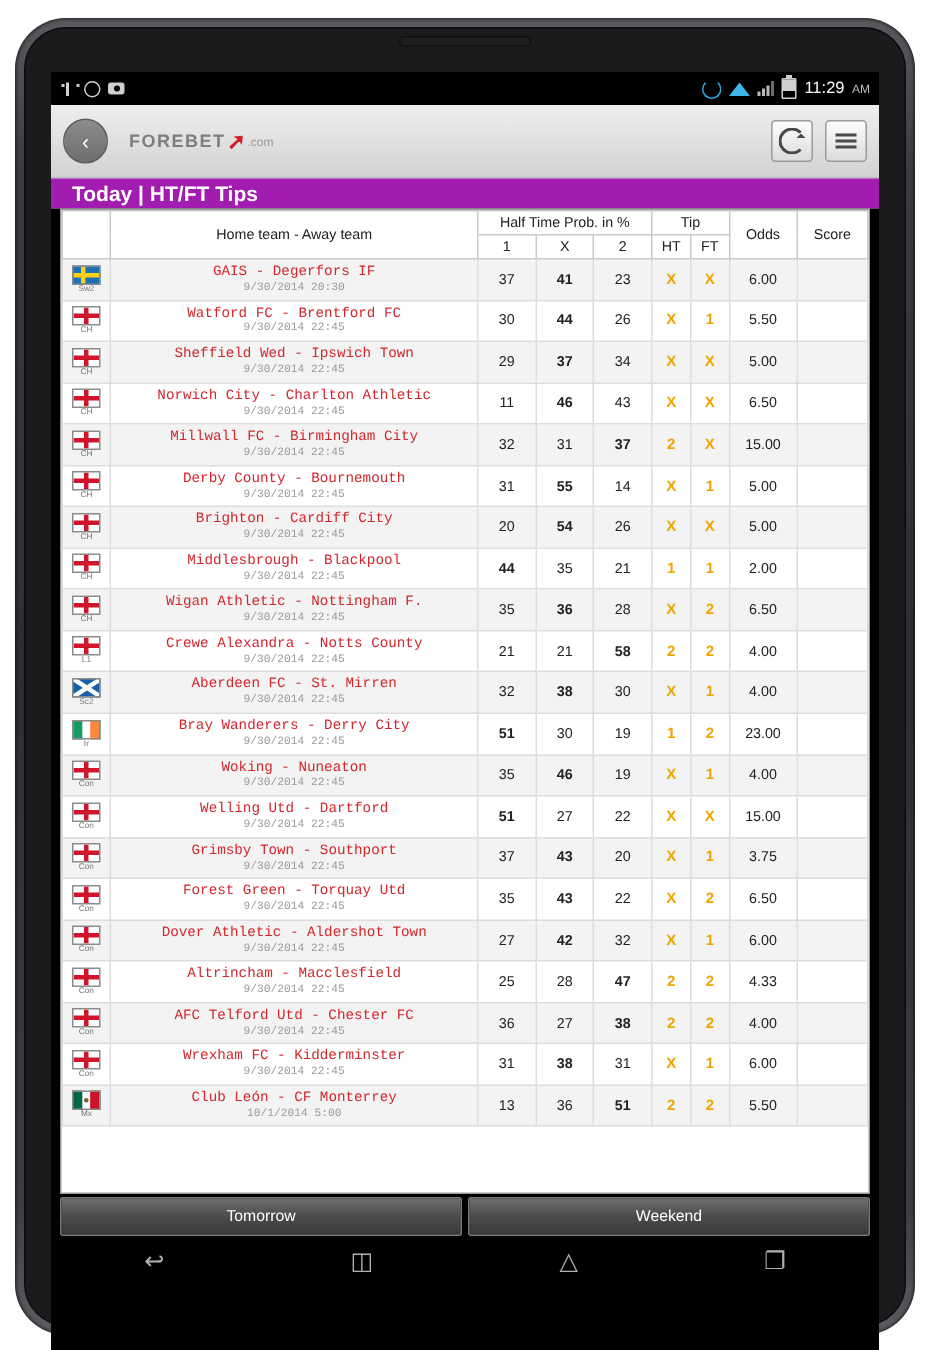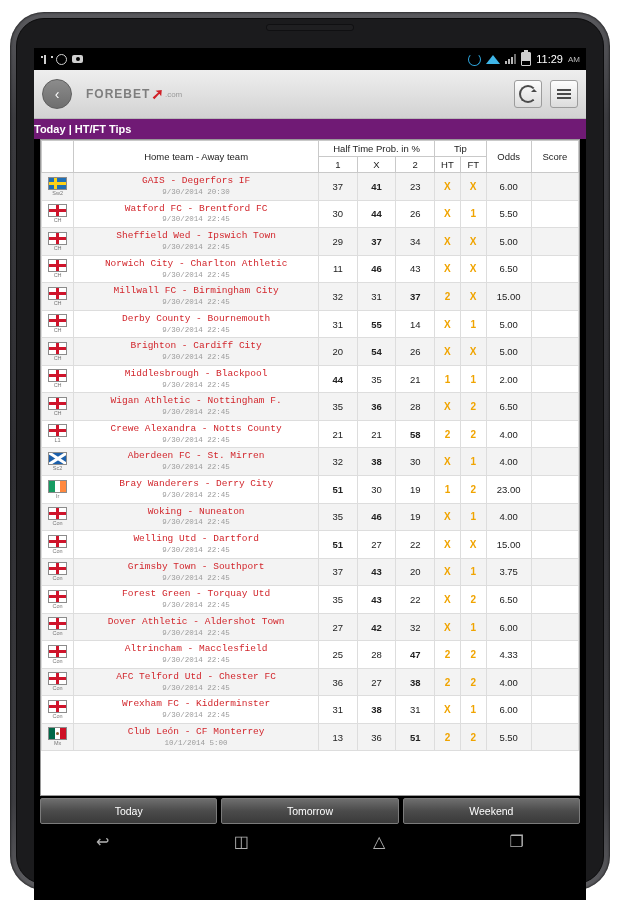--- a/index.html
+++ b/index.html
@@ -53,21 +53,21 @@
   .brand-text{font-size:12px;font-weight:bold;color:#7e7e7e;letter-spacing:1px;font-family:"Liberation Sans",sans-serif;}
   .brand-sup{font-size:8px;color:#9a9a9a;vertical-align:super;}
   .brand-mark{color:#d11f26;font-weight:bold;font-size:15px;margin:0 1px;}
   .btn-ico{width:26px;height:26px;background:linear-gradient(180deg,#fdfdfd,#dcdcdc);border:1px solid #9c9c9c;
     border-radius:3px;display:flex;align-items:center;justify-content:center;}
   .refresh{width:14px;height:14px;border:2px solid #4a4a4a;border-radius:50%;border-right-color:transparent;position:relative;}
   .refresh:after{content:"";position:absolute;right:-2px;top:-1px;border:3px solid transparent;border-bottom-color:#4a4a4a;}
   .menu-lines{width:14px;display:flex;flex-direction:column;gap:2px;}
   .menu-lines i{display:block;height:2px;background:#4a4a4a;}
 
-  .titlebar{height:20px;background:#701a75;color:#fff;font-size:11px;font-weight:bold;display:flex;align-items:center;padding-left:0;}
+  .titlebar{height:20px;background:#a21caf;color:#fff;font-size:14px;font-weight:bold;display:flex;align-items:center;padding-left:14px;}
 
   .content{flex:1;background:#000;padding:0 6px 0 6px;overflow:hidden;display:flex;flex-direction:column;}
   .table-wrap{background:#fff;border:1px solid #9a9a9a;flex:1;overflow:hidden;}
 
   table{border-collapse:collapse;width:100%;font-size:9px;table-layout:fixed;}
   thead th{background:#fff;border:1px solid #c9c9c9;font-weight:normal;color:#222;font-size:9.5px;padding:2px 0;text-align:center;}
   .th-match{width:228px;}
   .col-n{width:36px;}
   .col-t{width:24px;}
   .col-odds{width:42px;}
@@ -530,21 +530,20 @@
                   <td class="tip">2</td>
                   <td class="odds">5.50</td>
                   <td></td>
                 </tr>
               </tbody>
           </table>
         </div>
       </div>
 
       <div class="footer">
-        <div class="fbtn">Today</div>
         <div class="fbtn">Tomorrow</div>
         <div class="fbtn">Weekend</div>
       </div>
 
       <div class="navbar">
         <span class="nav-ico">↩</span>
         <span class="nav-ico">◫</span>
         <span class="nav-ico">△</span>
         <span class="nav-ico">❐</span>
       </div>

